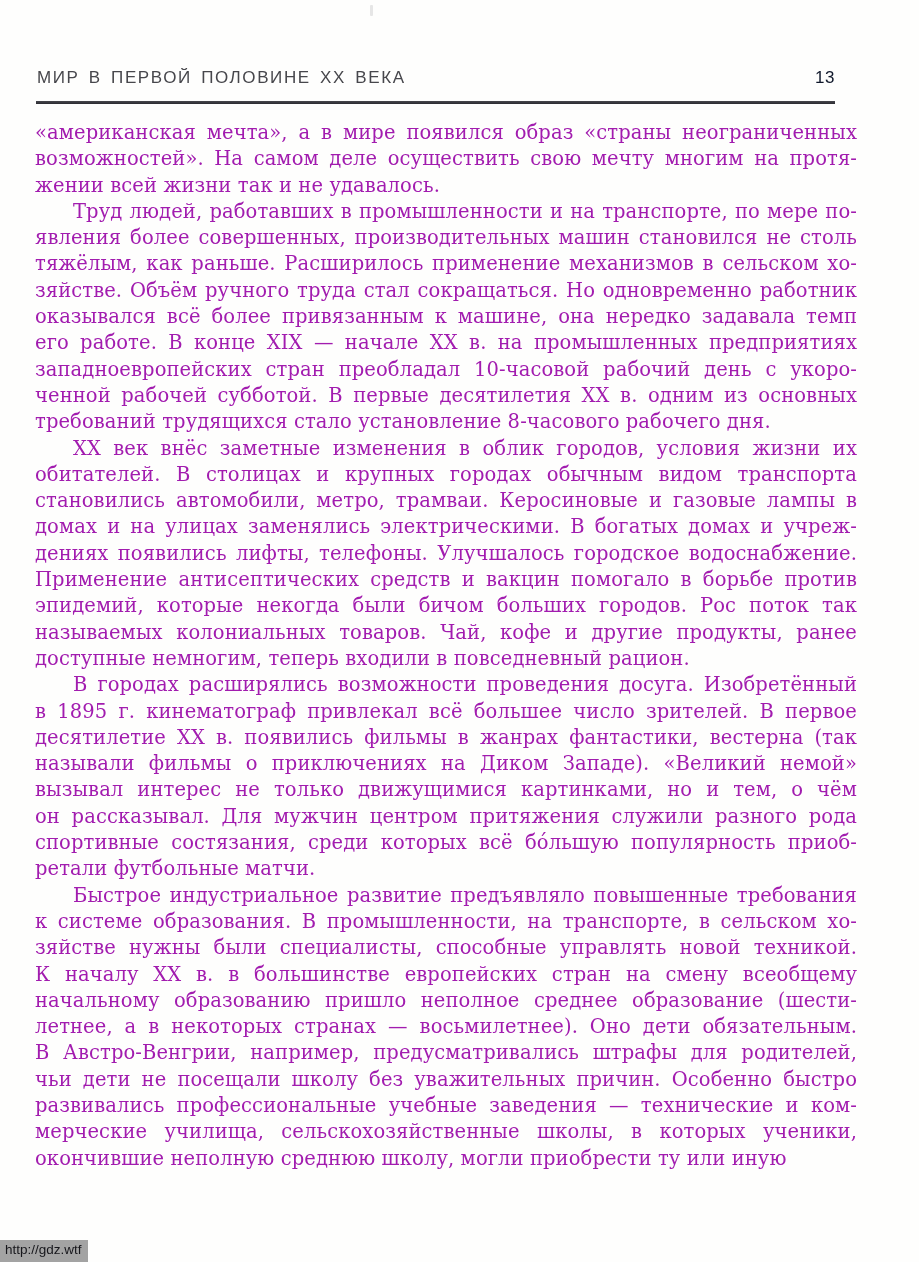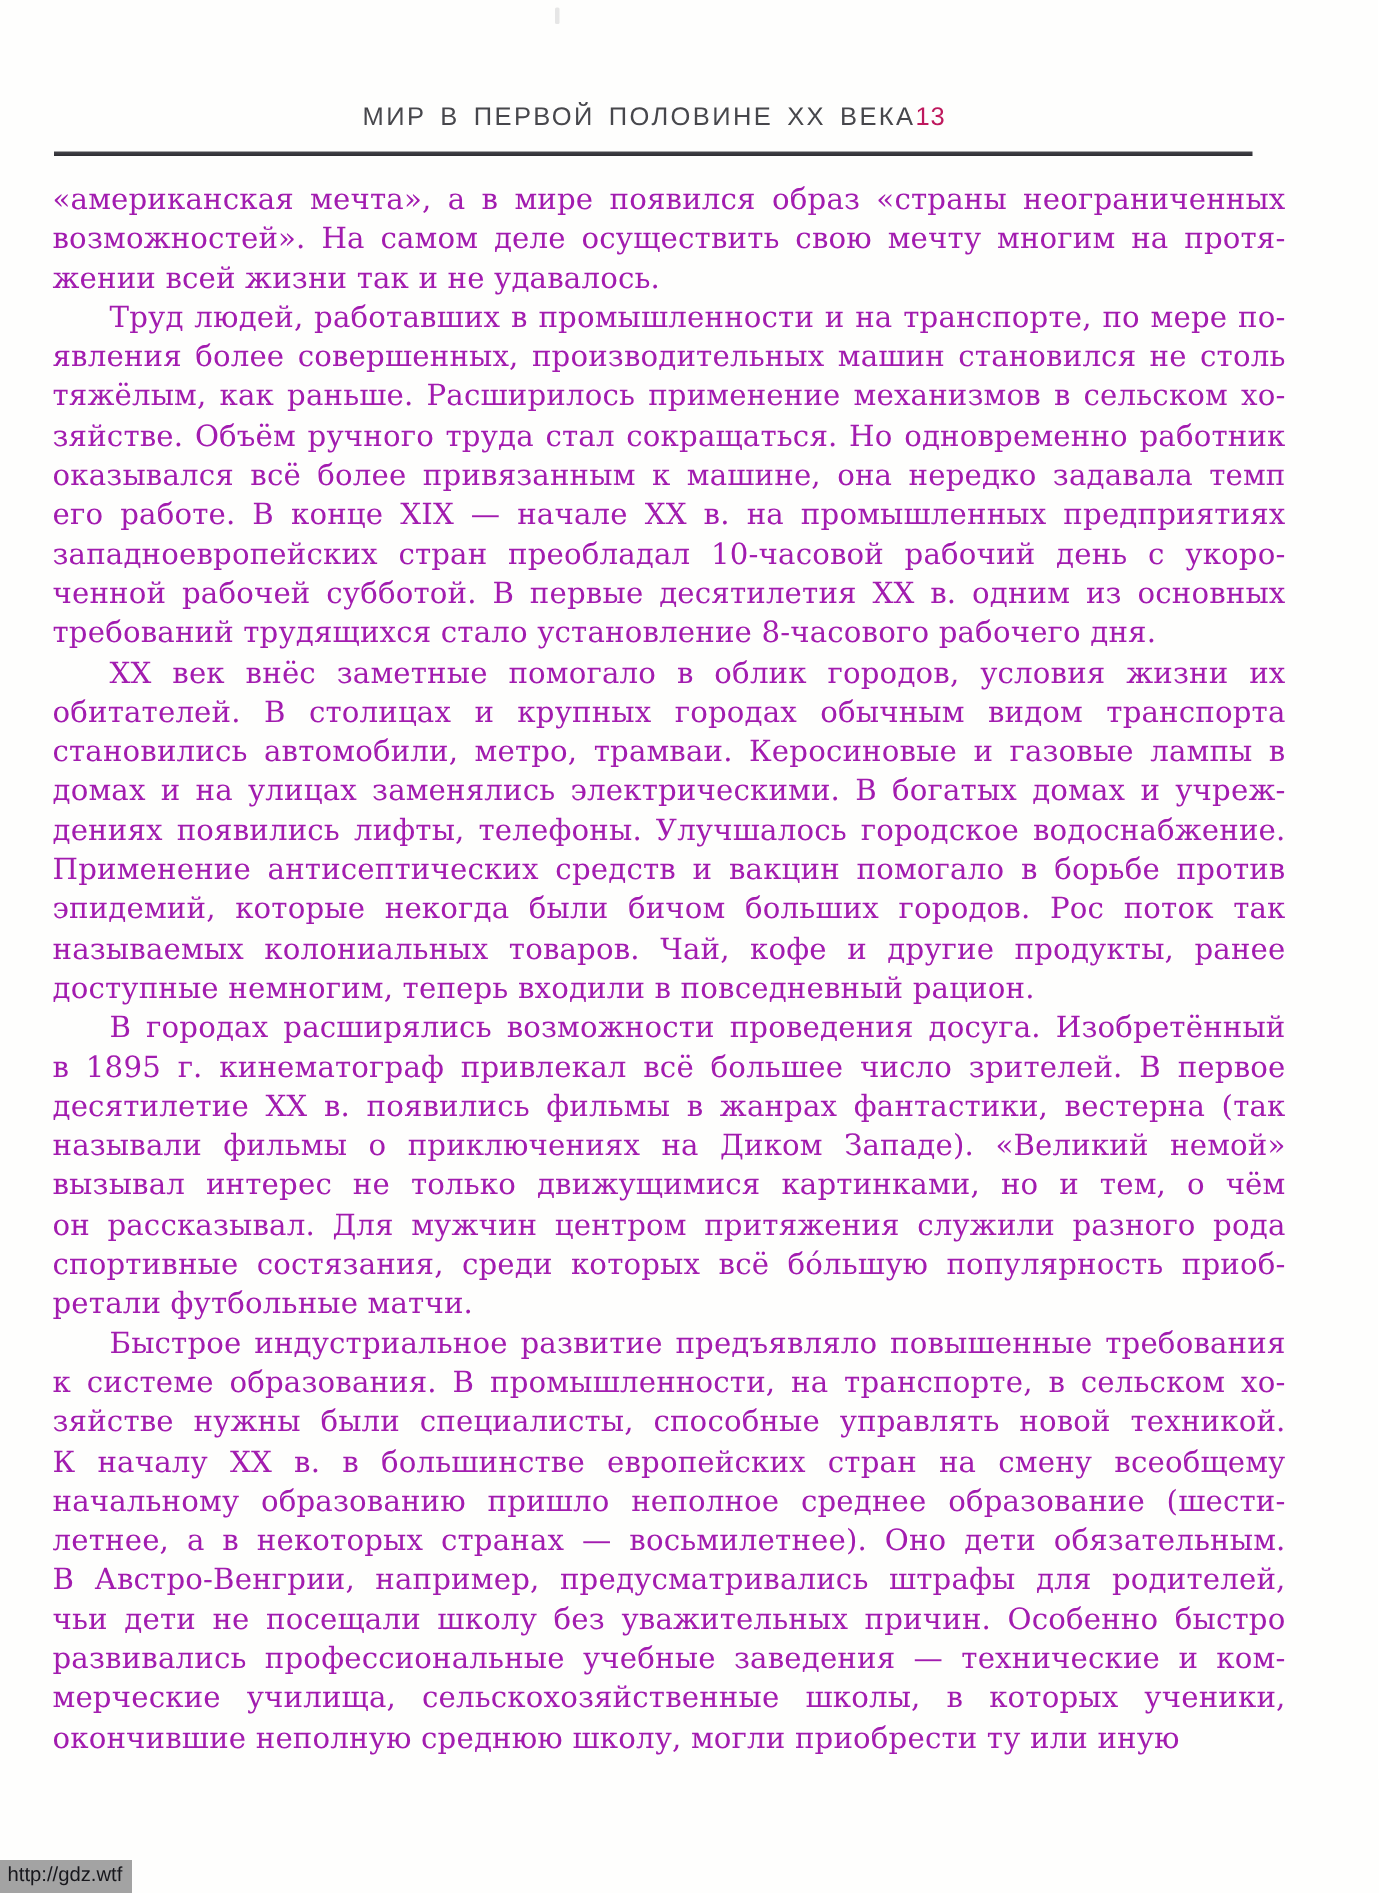--- a/index.html
+++ b/index.html
@@ -26,26 +26,26 @@
   .running-head {
     position: absolute;
     left: 37px; right: 84px; top: 68px;
     height: 24px;
     font-family: "Liberation Sans", sans-serif;
     font-size: 17px;
     letter-spacing: 1.6px;
     word-spacing: 3px;
     color: #47474c;
     display: flex;
-    justify-content: center;
+    justify-content: space-between;
     align-items: baseline;
   }
   .running-head .page-number {
     letter-spacing: 0.5px;
-    color: #be185d;
+    color: #0f172a;
   }
   .head-rule {
     position: absolute;
     left: 36px; top: 101px;
     width: 799px; height: 3px;
     background: linear-gradient(to bottom, #46464c, #2c2c31);
     border: 0;
   }
   .body-text {
     position: absolute;
@@ -101,21 +101,21 @@
       <div class="line last">жении всей жизни так и не удавалось.</div>
       <div class="line indent">Труд людей, работавших в промышленности и на транспорте, по мере по-</div>
       <div class="line">явления более совершенных, производительных машин становился не столь</div>
       <div class="line">тяжёлым, как раньше. Расширилось применение механизмов в сельском хо-</div>
       <div class="line">зяйстве. Объём ручного труда стал сокращаться. Но одновременно работник</div>
       <div class="line">оказывался всё более привязанным к машине, она нередко задавала темп</div>
       <div class="line">его работе. В конце XIX — начале XX в. на промышленных предприятиях</div>
       <div class="line">западноевропейских стран преобладал 10-часовой рабочий день с укоро-</div>
       <div class="line">ченной рабочей субботой. В первые десятилетия XX в. одним из основных</div>
       <div class="line last">требований трудящихся стало установление 8-часового рабочего дня.</div>
-      <div class="line indent">XX век внёс заметные помогало в облик городов, условия жизни их</div>
+      <div class="line indent">XX век внёс заметные изменения в облик городов, условия жизни их</div>
       <div class="line">обитателей. В столицах и крупных городах обычным видом транспорта</div>
       <div class="line">становились автомобили, метро, трамваи. Керосиновые и газовые лампы в</div>
       <div class="line">домах и на улицах заменялись электрическими. В богатых домах и учреж-</div>
       <div class="line">дениях появились лифты, телефоны. Улучшалось городское водоснабжение.</div>
       <div class="line">Применение антисептических средств и вакцин помогало в борьбе против</div>
       <div class="line">эпидемий, которые некогда были бичом больших городов. Рос поток так</div>
       <div class="line">называемых колониальных товаров. Чай, кофе и другие продукты, ранее</div>
       <div class="line last">доступные немногим, теперь входили в повседневный рацион.</div>
       <div class="line indent">В городах расширялись возможности проведения досуга. Изобретённый</div>
       <div class="line">в 1895 г. кинематограф привлекал всё большее число зрителей. В первое</div>

